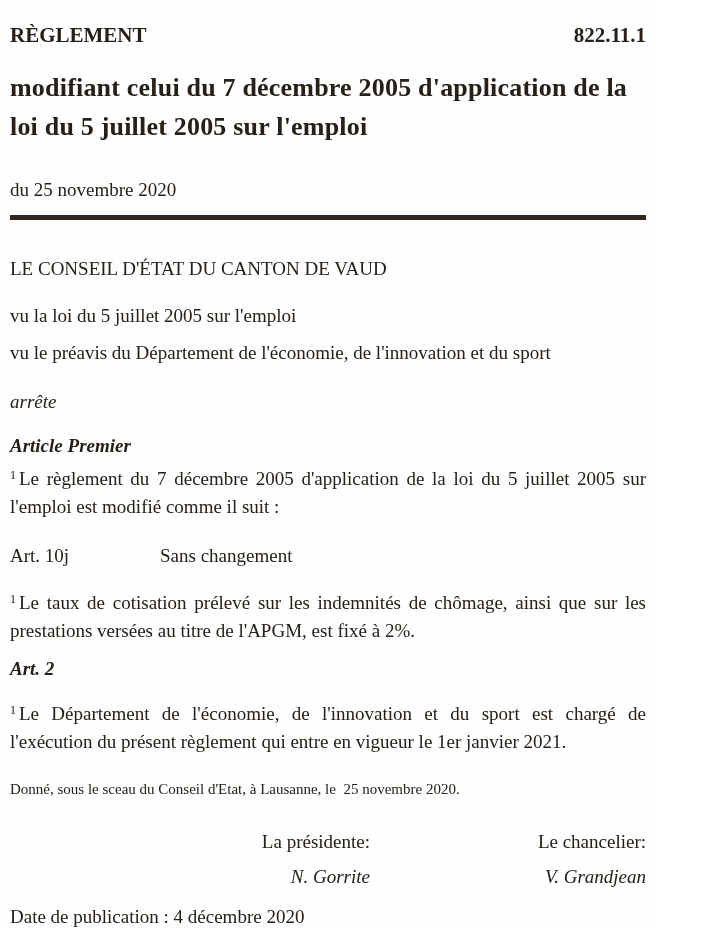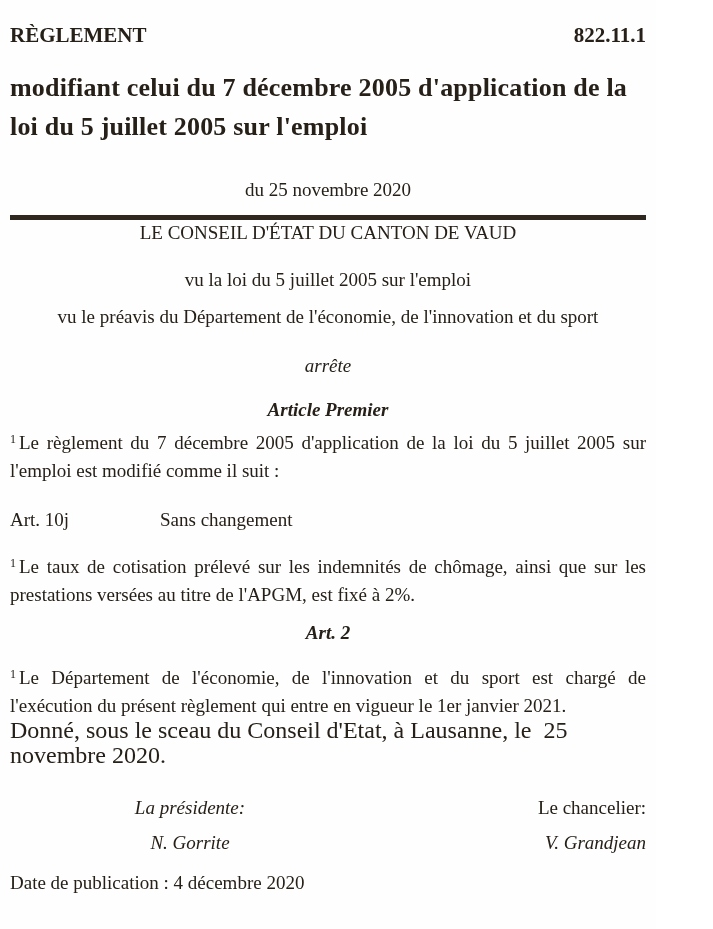--- a/index.html
+++ b/index.html
@@ -38,22 +38,22 @@
     font-size: 19px;
     line-height: 25px;
   }
   .rule {
     margin-top: 13px;
     border: none;
     border-top: 5px solid #2e281e;
     height: 0;
   }
   
-  .line { font-size: 19px; line-height: 25px; text-align: center; }
-  .authority      { }
+  .line { font-size: 19px; line-height: 25px; }
+  .authority      { margin-top: 36px; }
   .recital-1      { margin-top: 22px; }
   .recital-2      { margin-top: 12px; }
   .decree-word    { margin-top: 24px; font-style: italic; }
   .article-heading{ margin-top: 19px; font-style: italic; font-weight: bold; }
   .para {
     font-size: 19px;
     line-height: 25px;
     text-align: justify;
   }
   .para-1 { margin-top: 8px; }
@@ -68,33 +68,34 @@
   }
   .art-row {
     margin-top: 24px;
     font-size: 19px;
     line-height: 25px;
     font-weight: normal;
   }
   .art-row .art-label { display: inline-block; width: 150px; }
   .art2-heading { margin-top: 13px; }
   .given-line {
-    font-size: 24px;
+    margin-top: 23px;
+    font-size: 15px;
     line-height: 25px;
     white-space: pre-wrap;
     font-family: Liberation Serif, serif;
   }
   .sig-row {
     display: flex;
     font-size: 19px;
     line-height: 25px;
   }
   .sig-roles { margin-top: 27px; }
   .sig-names { margin-top: 10px; font-style: italic; }
-  .sig-left  { width: 360px; text-align: center; font-style: italic; }
+  .sig-left  { width: 360px; text-align: right; }
   .sig-right { flex: 1; text-align: right; }
   .publication-line {
     margin-top: 15px;
     font-size: 19px;
     line-height: 25px;
   }
 </style>
 </head>
 <body>
 

